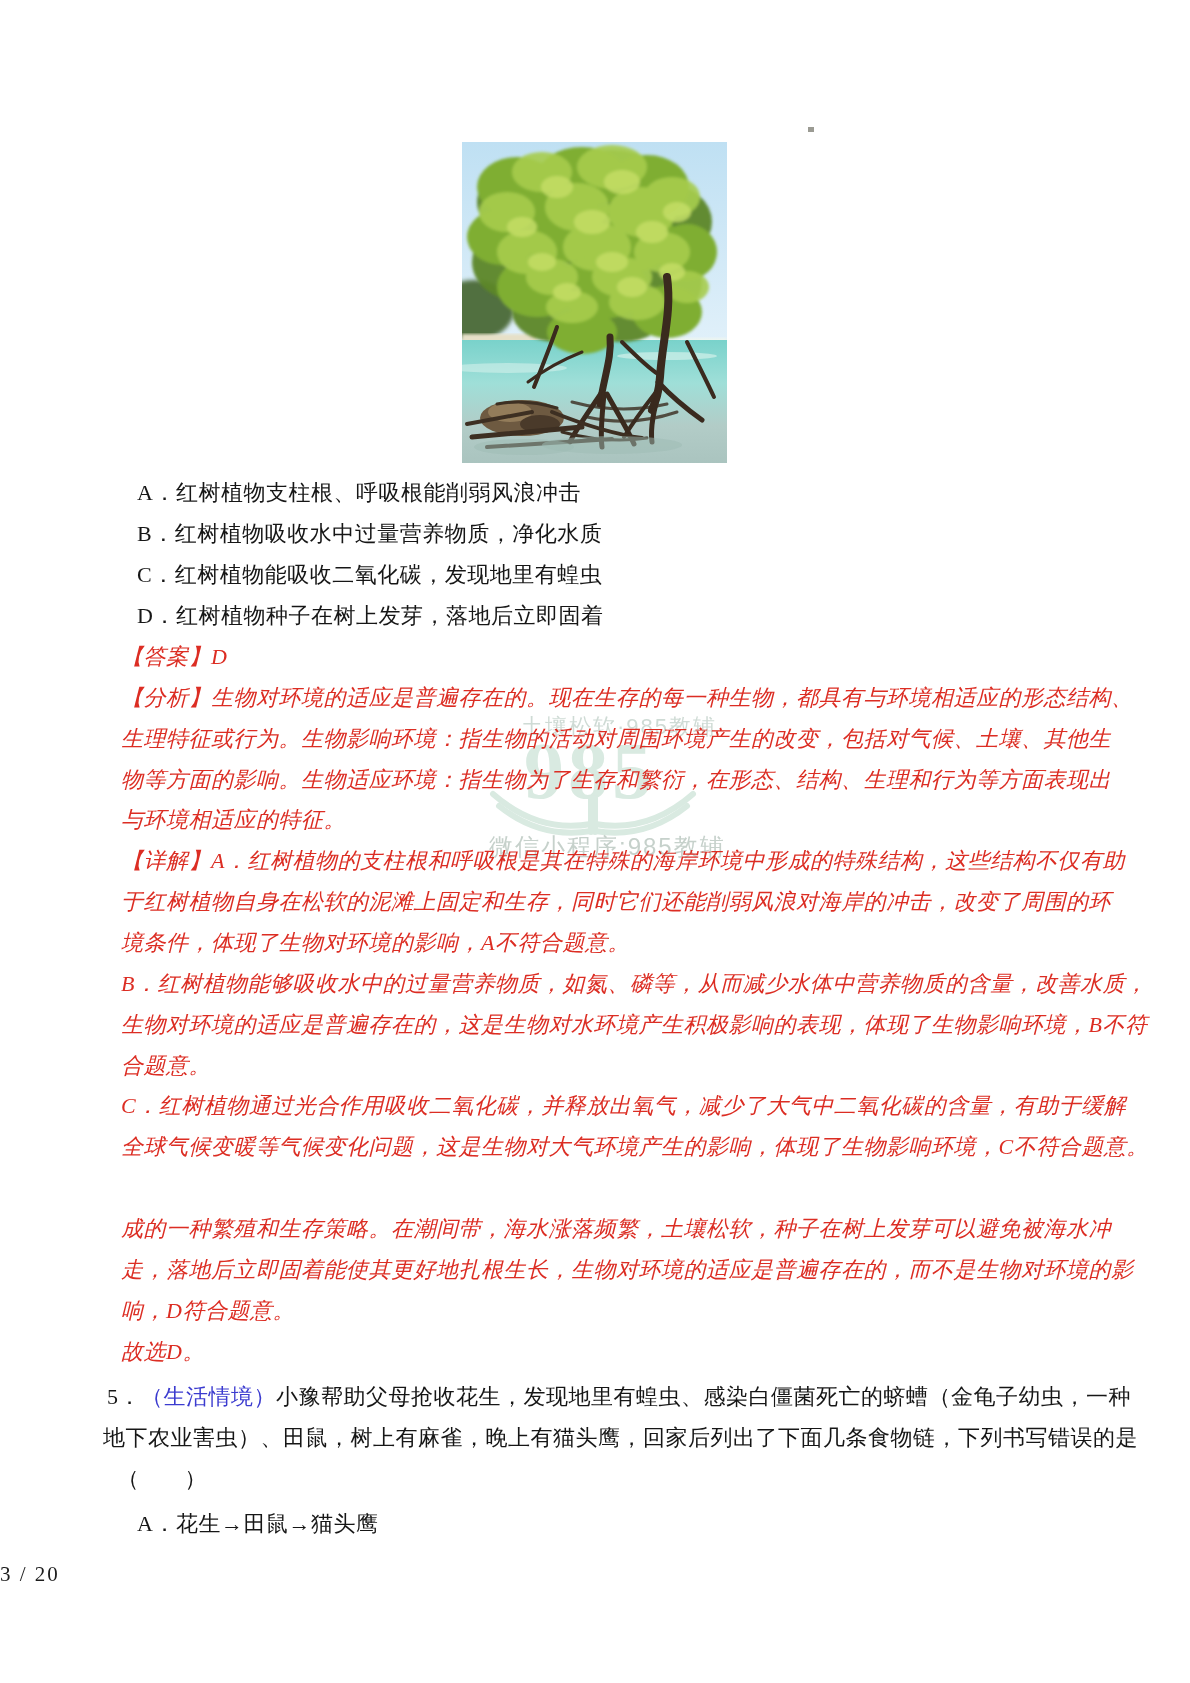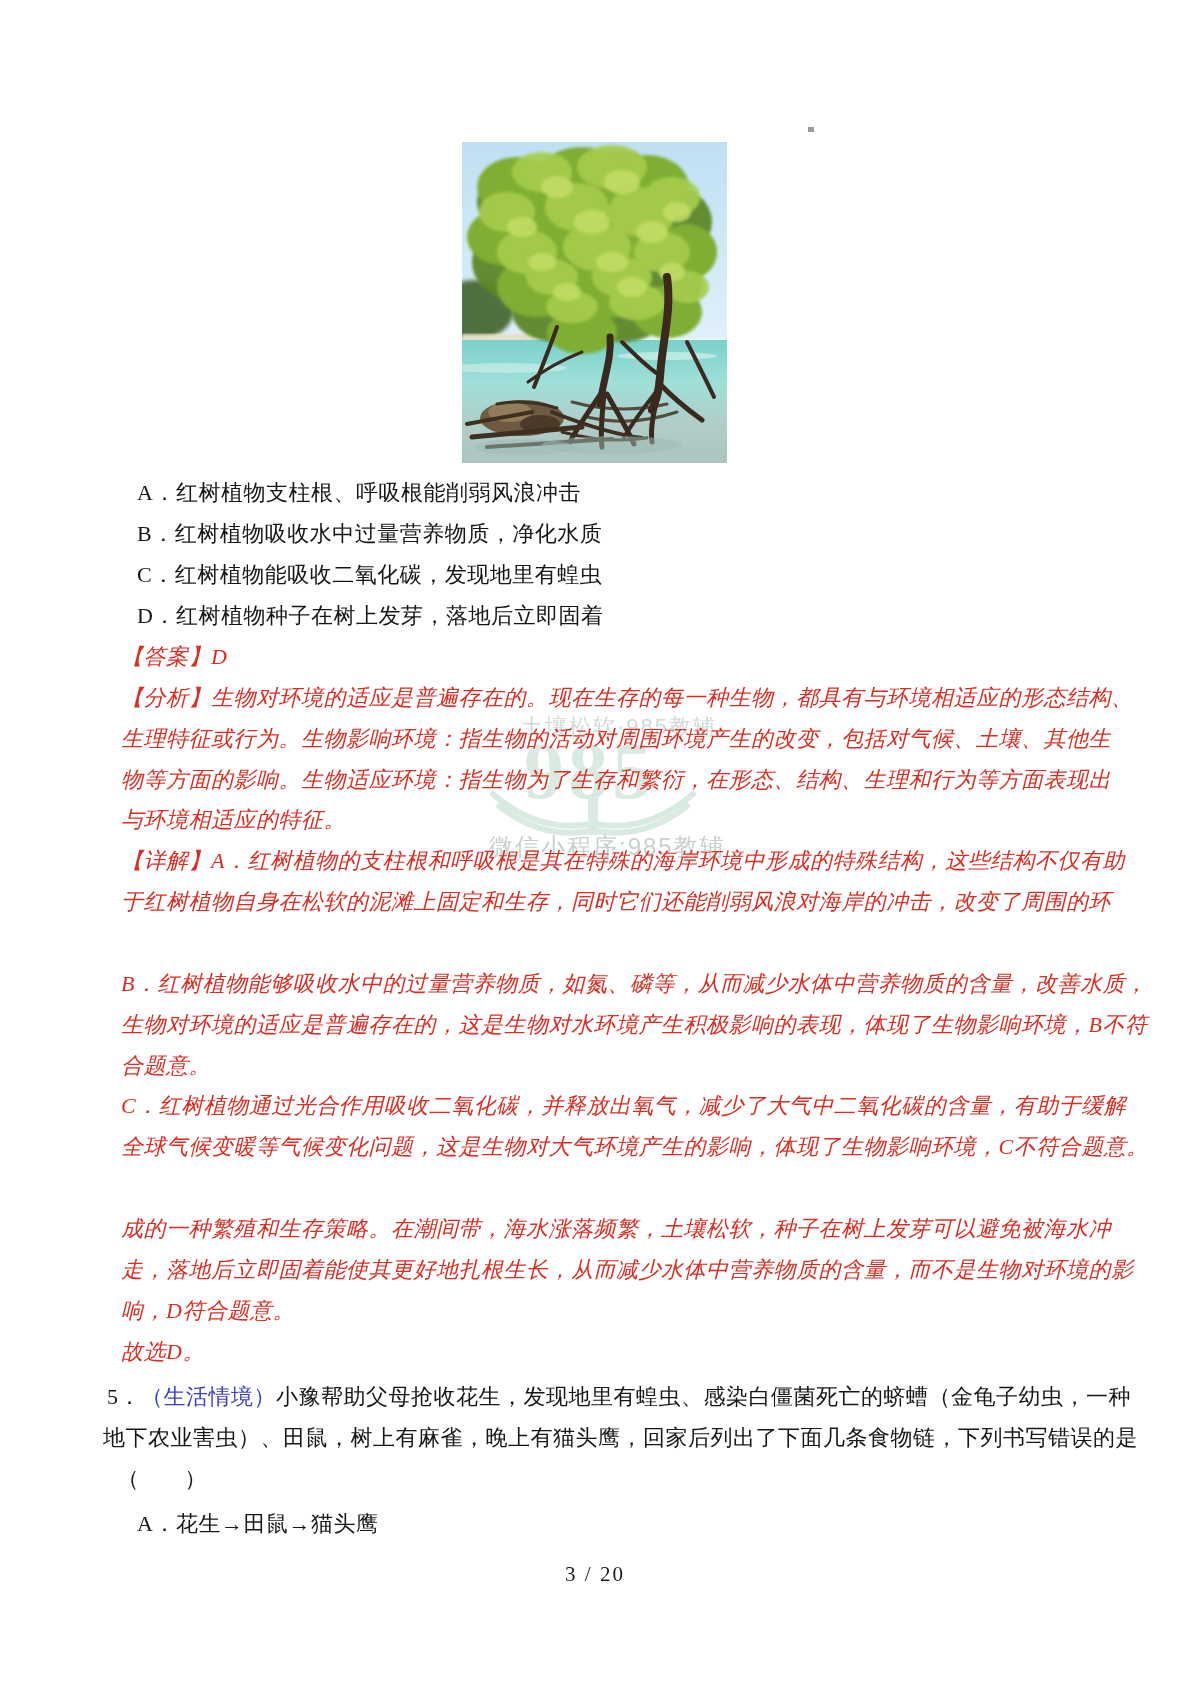--- a/index.html
+++ b/index.html
@@ -12,21 +12,21 @@
     color:#161616; letter-spacing:0.5px; z-index:3;
   }
   .red  { color:#dc2d23;font-style:italic; }
   .blue { color:#3b3bcf; }
   .opt-left   { left:137px; }
   .ans-left   { left:121px; }
   .q-left     { left:107px; }
   .qcont-left { left:103px; }
   .paren-left { left:117px; }
   .footer {
-    position:absolute; left:0; width:100%; text-align:center; top:1562px;
+    position:absolute; left:0; width:100%; top:1562px;
     font-size:21px; color:#1d1d1d; letter-spacing:2px; z-index:3;
   }
   
   .wm { position:absolute; z-index:1; }
   .wm-top    { left:521px; top:712px; font-size:22px; color:#cfdbd5; letter-spacing:2px;
                font-family:"Liberation Sans",sans-serif; }
   .wm-985    { left:524px; top:731px; font-size:80px; font-weight:bold; color:#d9eae1;
                letter-spacing:4px; font-family:Liberation Serif, serif; line-height:80px; }
   .wm-book   { left:485px; top:784px; }
   .wm-bottom { left:489px; top:831px; font-size:24px; color:#c6d1cb; letter-spacing:2px;
@@ -178,27 +178,28 @@
 
   <div class="line ans-left red" style="top:643px"><span>【答案】</span><span>D</span></div>
 
   <div class="line ans-left red" style="top:684px"><span>【分析】</span><span>生物对环境的适应是普遍存在的。现在生存的每一种生物，都具有与环境相适应的形态结构、</span></div>
   <div class="line ans-left red" style="top:725px">生理特征或行为。生物影响环境：指生物的活动对周围环境产生的改变，包括对气候、土壤、其他生</div>
   <div class="line ans-left red" style="top:766px">物等方面的影响。生物适应环境：指生物为了生存和繁衍，在形态、结构、生理和行为等方面表现出</div>
   <div class="line ans-left red" style="top:806px">与环境相适应的特征。</div>
 
   <div class="line ans-left red" style="top:847px"><span>【详解】</span><span>A．红树植物的支柱根和呼吸根是其在特殊的海岸环境中形成的特殊结构，这些结构不仅有助</span></div>
   <div class="line ans-left red" style="top:888px">于红树植物自身在松软的泥滩上固定和生存，同时它们还能削弱风浪对海岸的冲击，改变了周围的环</div>
+  <div class="line ans-left red" style="top:929px">境条件，体现了生物对环境的影响，A不符合题意。</div>
   <div class="line ans-left red" style="top:970px">B．红树植物能够吸收水中的过量营养物质，如氮、磷等，从而减少水体中营养物质的含量，改善水质，</div>
   <div class="line ans-left red" style="top:1011px">生物对环境的适应是普遍存在的，这是生物对水环境产生积极影响的表现，体现了生物影响环境，B不符</div>
   <div class="line ans-left red" style="top:1052px">合题意。</div>
   <div class="line ans-left red" style="top:1092px">C．红树植物通过光合作用吸收二氧化碳，并释放出氧气，减少了大气中二氧化碳的含量，有助于缓解</div>
   <div class="line ans-left red" style="top:1133px">全球气候变暖等气候变化问题，这是生物对大气环境产生的影响，体现了生物影响环境，C不符合题意。</div>
   <div class="line ans-left red" style="top:1215px">成的一种繁殖和生存策略。在潮间带，海水涨落频繁，土壤松软，种子在树上发芽可以避免被海水冲</div>
-  <div class="line ans-left red" style="top:1256px">走，落地后立即固着能使其更好地扎根生长，从而减少水体中营养物质的含量，而不是生物对环境的影</div>
+  <div class="line ans-left red" style="top:1256px">走，落地后立即固着能使其更好地扎根生长，生物对环境的适应是普遍存在的，而不是生物对环境的影</div>
   <div class="line ans-left red" style="top:1297px">响，D符合题意。</div>
   <div class="line ans-left red" style="top:1338px">故选D。</div>
 
   <div class="line q-left" style="top:1383px"><span>5．</span><span class="blue">（生活情境）</span><span>小豫帮助父母抢收花生，发现地里有蝗虫、感染白僵菌死亡的蛴螬（金龟子幼虫，一种</span></div>
   <div class="line qcont-left" style="top:1424px">地下农业害虫）、田鼠，树上有麻雀，晚上有猫头鹰，回家后列出了下面几条食物链，下列书写错误的是</div>
   <div class="line paren-left" style="top:1465px">（　　）</div>
   <div class="line opt-left" style="top:1510px"><span>A．</span><span>花生→田鼠→猫头鹰</span></div>
 
   <div class="footer">3 / 20</div>
 

